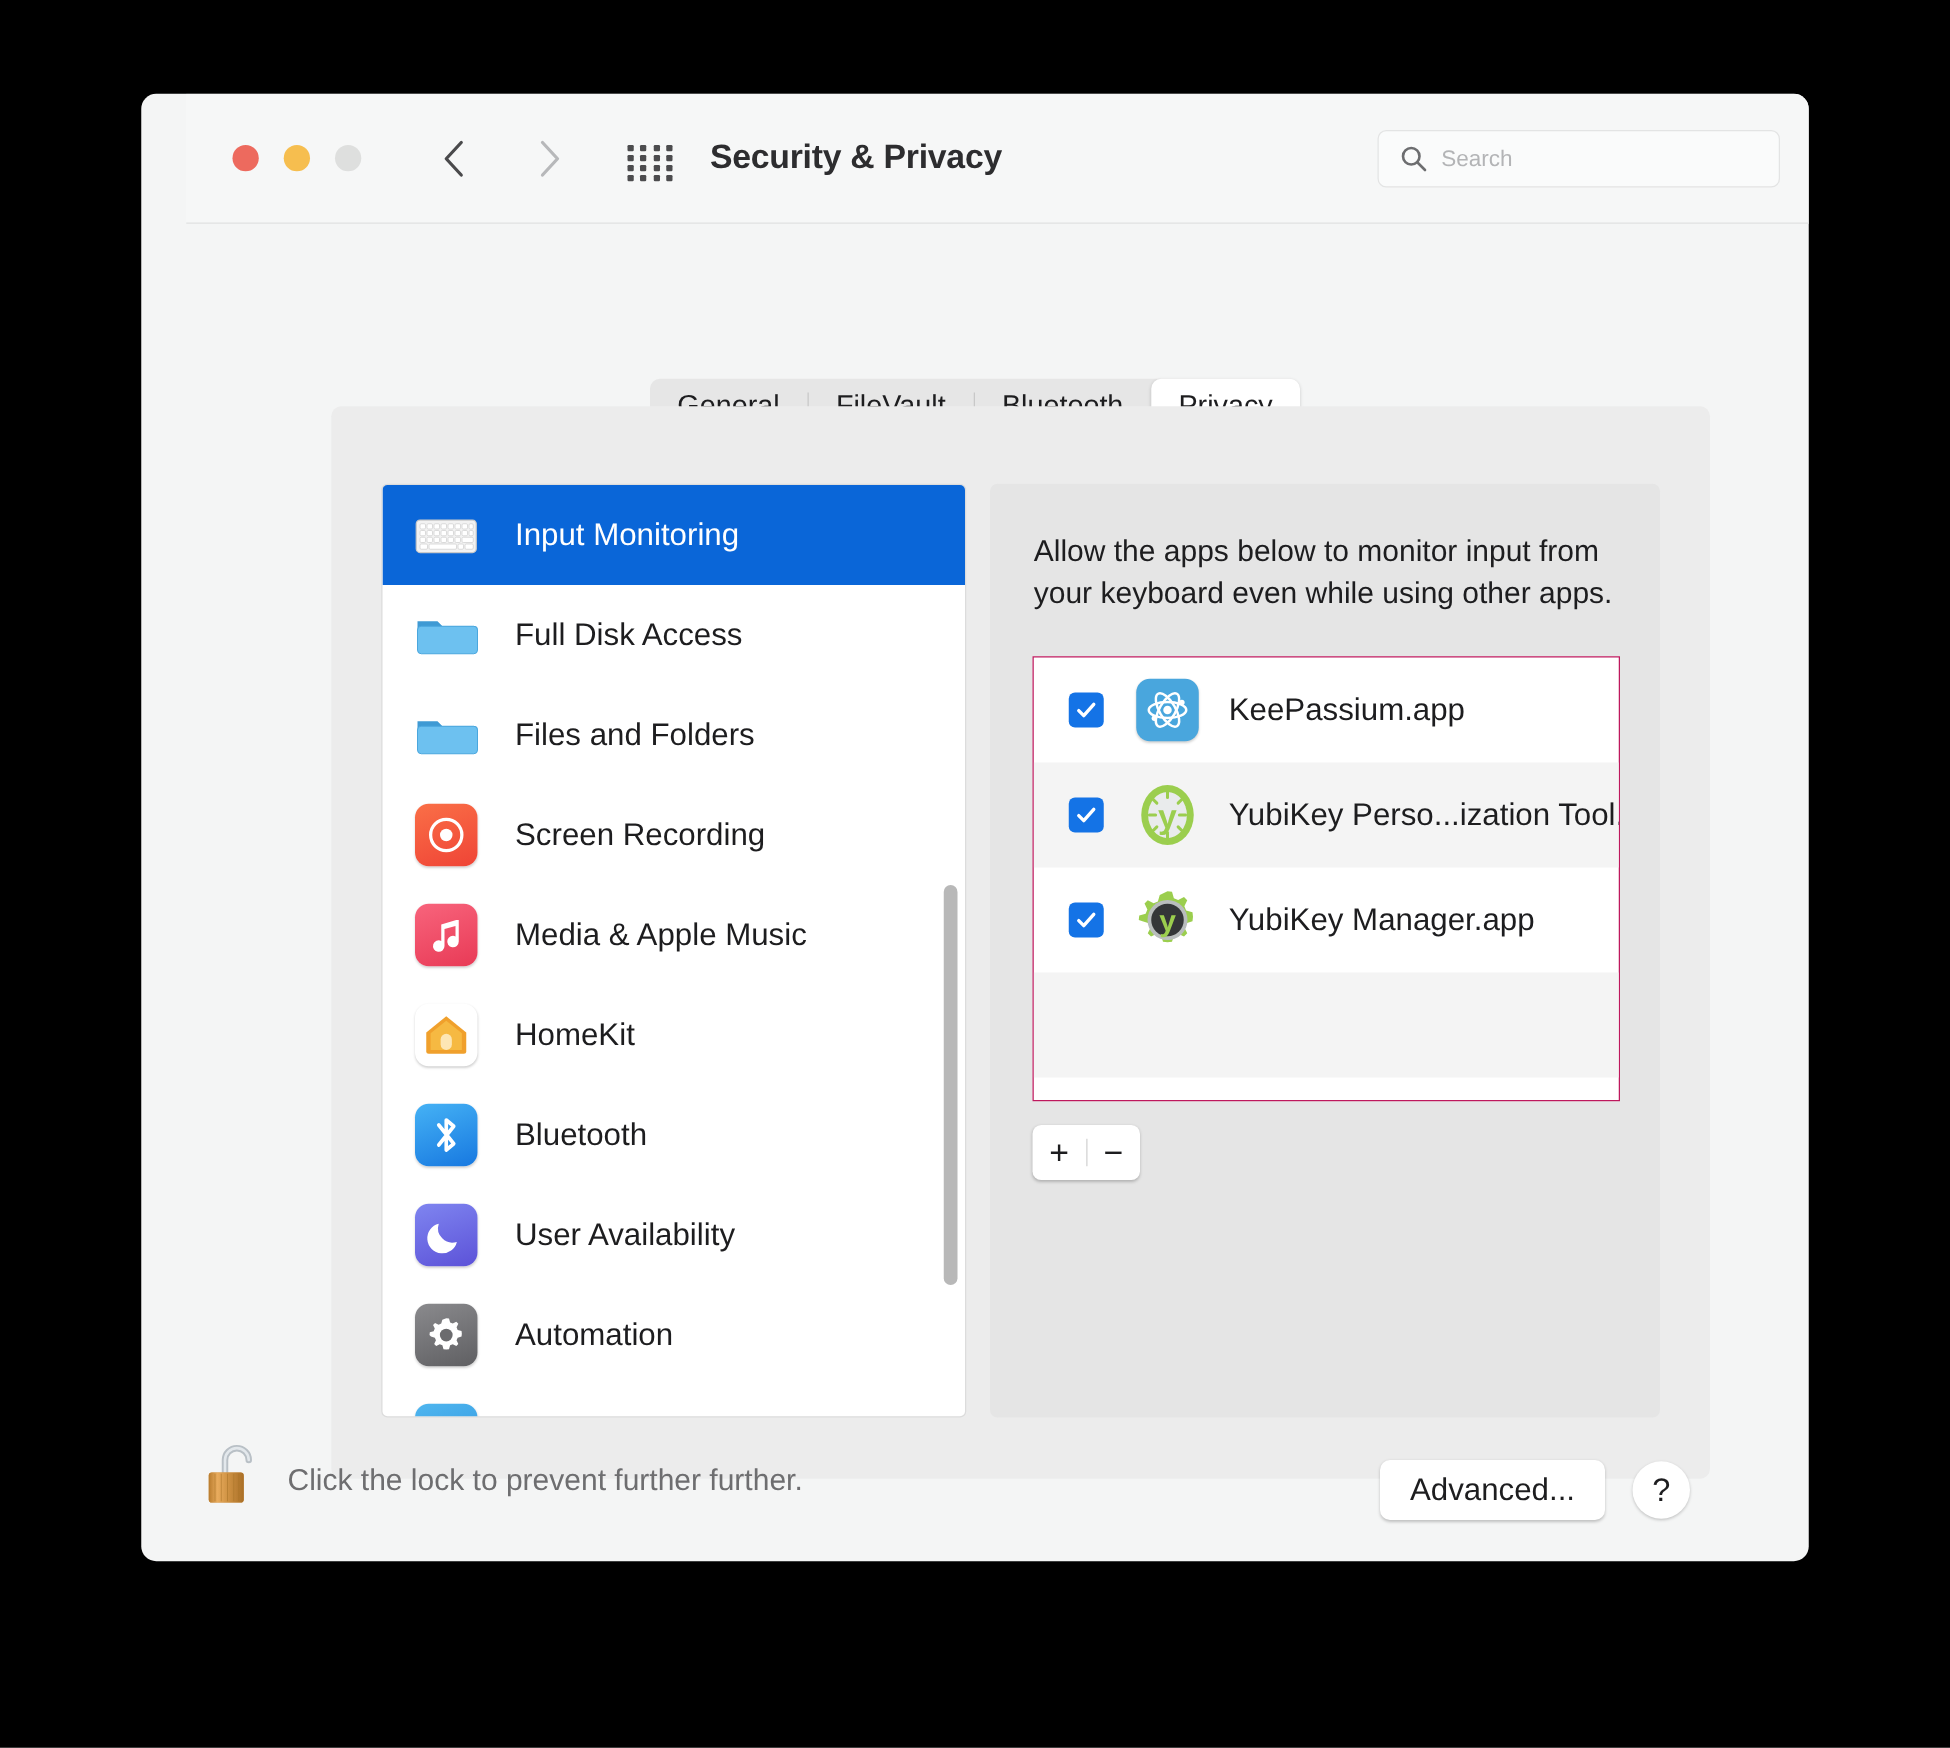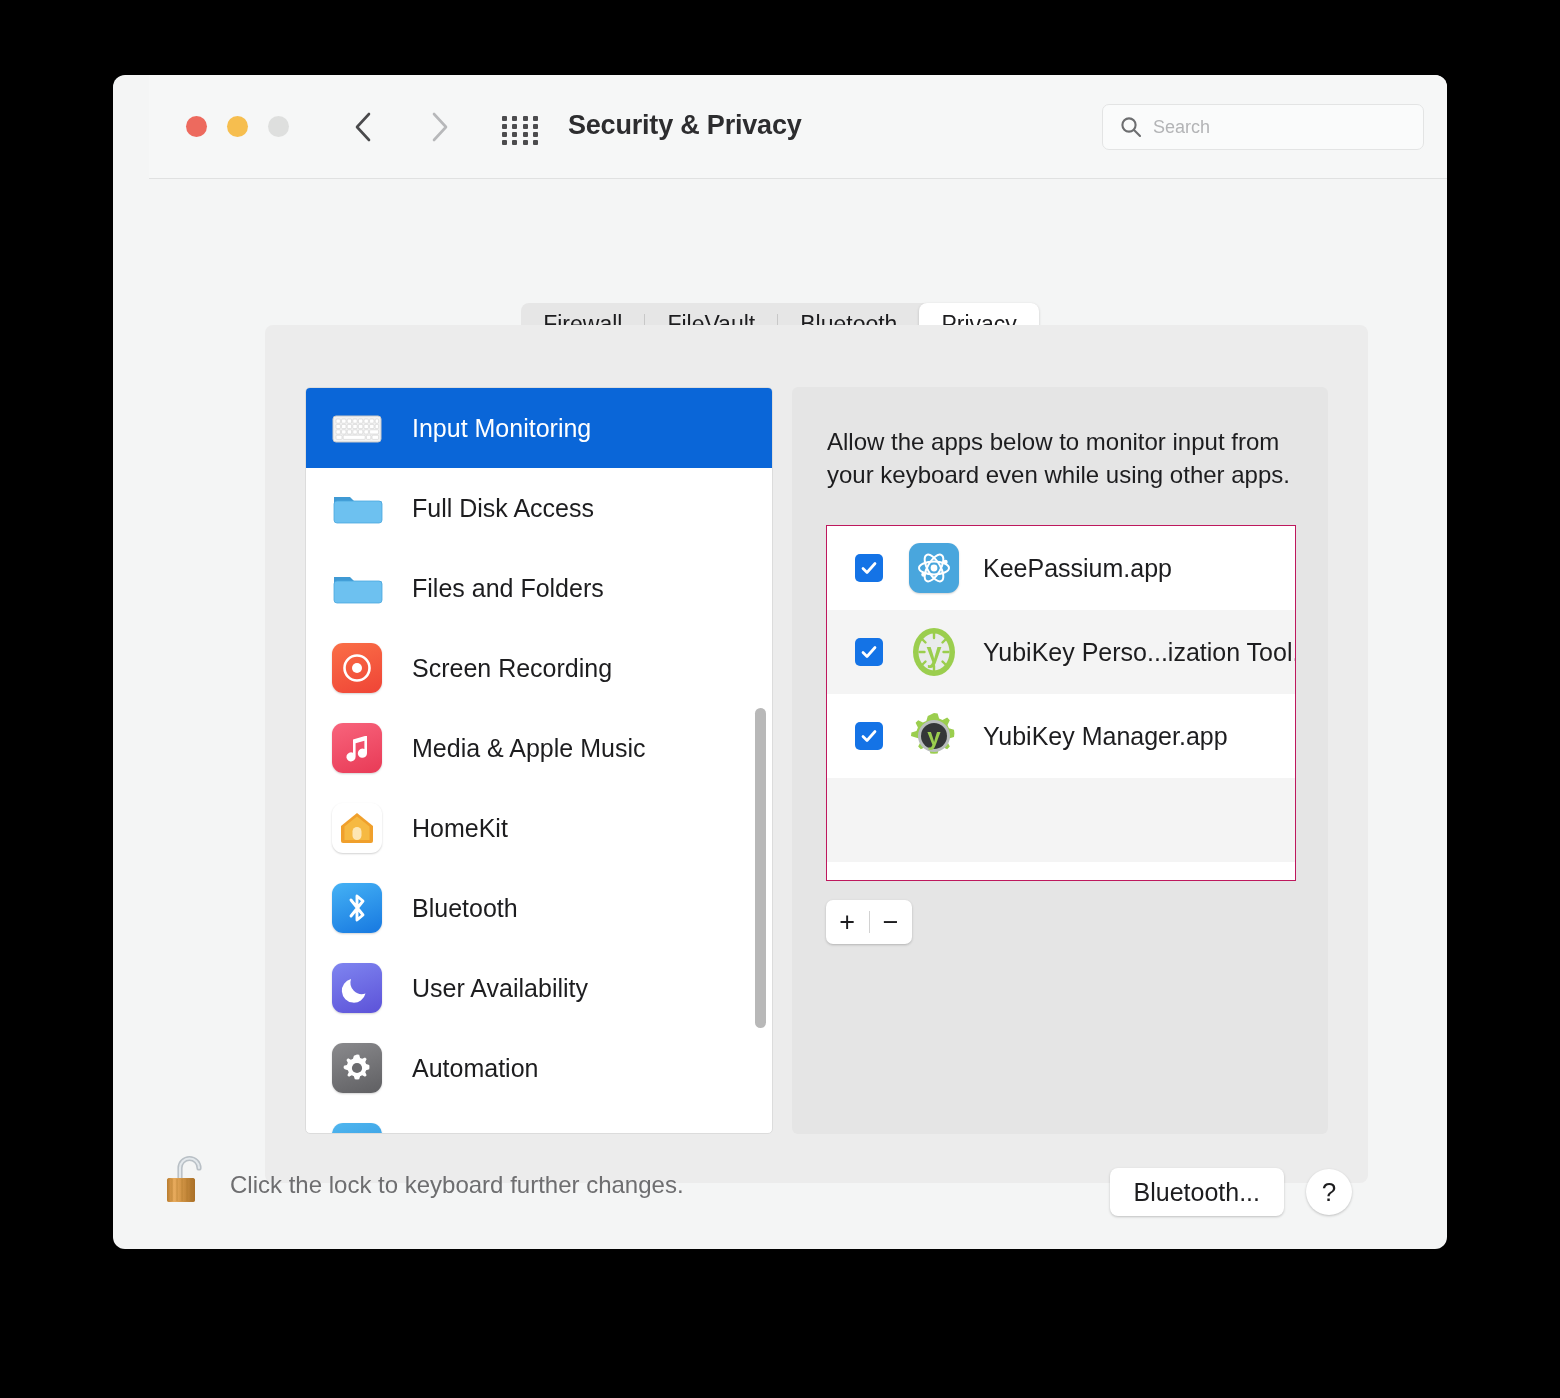--- a/index.html
+++ b/index.html
@@ -281,21 +281,21 @@
           <circle cx="10" cy="10" r="6.6" fill="none" stroke="#6d6e70" stroke-width="2.1"></circle>
           <path d="M15 15 L21 21" stroke="#6d6e70" stroke-width="2.1" stroke-linecap="round"></path>
         </svg>
       </span>
       <input id="search-input" type="text" placeholder="Search" style="">
     </div>
   </div>
 
   <div id="tabbar">
     <div id="tabs">
-      <div class="tab">Firewall</div>
+      <div class="tab">General</div>
       <div class="tabsep"></div>
       <div class="tab">FileVault</div>
       <div class="tabsep"></div>
       <div class="tab">Bluetooth</div>
       <div class="tab sel">Privacy</div>
     </div>
   </div>
 
   <div id="panel">
 
@@ -548,18 +548,18 @@
       </defs>
       <g stroke="#a87327" stroke-width=".8" opacity=".55">
         <path d="M10 27 V49"></path>
           <path d="M15 27 V49"></path>
           <path d="M20 27 V49"></path>
           <path d="M25 27 V49"></path>
           <path d="M29 27 V49"></path>
       </g>
     </svg>
   </div>
-  <div id="lock-text">Click the lock to keyboard further changes.</div>
-
-  <div id="advanced">Bluetooth...</div>
+  <div id="lock-text">Click the lock to prevent further further.</div>
+
+  <div id="advanced">Advanced...</div>
   <div id="helpbtn">?</div>
 
 </div>
 
 </body></html>

